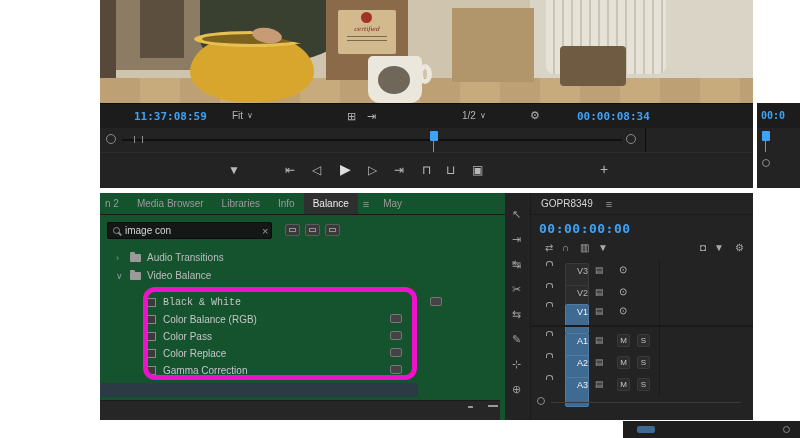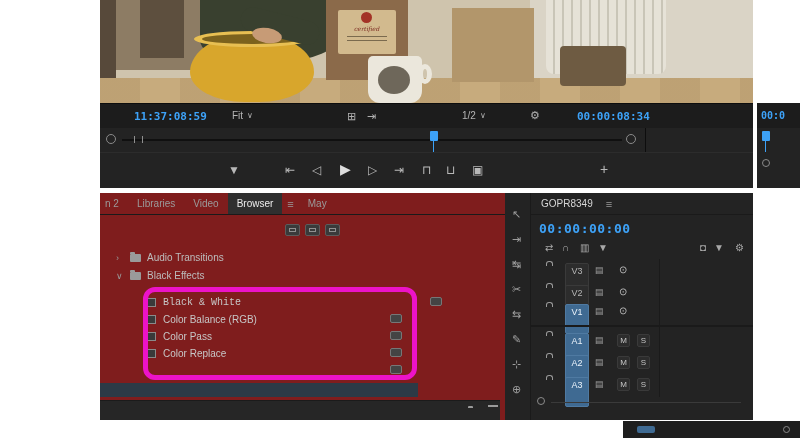--- a/index.html
+++ b/index.html
@@ -48,21 +48,21 @@
   .playhead-stem { width:1px; height:12px; background:#3da2f8; }
   .vdiv { width:1px; background:#0d0d0d; }
   .transport { left:0; top:152px; width:653px; height:36px; background:#232323; border-top:1px solid #2c2c2c; position:absolute; }
   .tbtn { position:absolute; top:11px; color:#b8b8b8; font-size:12px; line-height:1; }
 
   
   .frag { left:757px; top:103px; width:43px; height:85px; background:#232323; }
   .frag-top { left:0; top:0; width:43px; height:25px; background:#1c1c1c; }
 
   
-  .effects { left:100px; top:193px; width:468px; height:227px; background:#7f1d1d; }
+  .effects { left:100px; top:193px; width:468px; height:227px; background:#14532d; }
   .tabs { display:flex; align-items:center; height:22px; border-bottom:1px solid #1a1a1a; overflow:hidden; }
   .tab { padding:0 9px; font-size:10px; color:#9b9b9b; line-height:22px; white-space:nowrap; }
   .tab.active { color:#ececec; background:#2f2f2f; }
   .tab.cut { margin-left:-4px; }
   .pmenu { color:#9b9b9b; font-size:11px; padding:0 5px; }
   .spacer { flex:1; }
   .searchbox { left:7px; top:29px; width:165px; height:17px; background:#161616; border:1px solid #0c0c0c; border-radius:2px; display:flex; align-items:center; gap:5px; padding:0 5px; }
   .mag { width:7px; height:7px; border:1.5px solid #8a8a8a; border-radius:50%; position:relative; flex:none; }
   .mag::after { content:""; position:absolute; width:4px; height:1.5px; background:#8a8a8a; transform:rotate(45deg); right:-3px; bottom:-1px; }
   .searchinput { flex:1; background:transparent; border:none; outline:none; color:#d6d6d6; font-size:10px; font-family:"Liberation Sans", sans-serif; }
@@ -87,21 +87,21 @@
   .toolstrip { left:0; top:0; width:26px; height:227px; border-right:1px solid #1a1a1a; position:absolute; }
   .tool { position:absolute; left:7px; font-size:11px; color:#9e9e9e; line-height:1; }
   .tl { left:26px; top:0; width:222px; height:227px; position:absolute; }
   .tl-tabs { display:flex; align-items:center; gap:8px; height:22px; border-bottom:1px solid #1a1a1a; padding-left:10px; }
   .tl-tab { font-size:10px; color:#d6d6d6; }
   .tl-tc { left:8px; top:28px; font-size:13px; font-weight:bold; letter-spacing:.5px; }
   .tlicon { position:absolute; top:0; font-size:10px; color:#a8a8a8; line-height:1; }
   .trk { left:0; width:222px; height:20px; position:absolute; }
   .lock { width:7px; height:6px; background:#9a9a9a; border-radius:1px; position:relative; top:4px; }
   .lock::before { content:""; position:absolute; top:-4px; left:1px; width:5px; height:4px; border:1.5px solid #9a9a9a; border-bottom:none; border-radius:3px 3px 0 0; }
-  .namebox { position:absolute; left:34px; top:2px; width:24px; height:30px; background:#2c2c2c; border:1px solid #3a3a3a; border-radius:2px; color:#b5b5b5; font-size:9px; text-align:center; line-height:14px; }
+  .namebox { position:absolute; left:34px; top:2px; width:24px; height:30px; background:#2c2c2c; border:1px solid #3a3a3a; border-radius:2px; color:#b5b5b5; font-size:9px; text-align:right; line-height:14px; }
   .namebox.on { background:#3f6a92; border-color:#4f7aa2; color:#eaf2fa; }
   .trkbadge { position:absolute; left:64px; top:4px; font-size:9px; color:#9f9f9f; }
   .eye { position:absolute; left:88px; top:3px; font-size:10px; color:#bdbdbd; }
   .msbox { position:absolute; top:3px; width:13px; height:13px; background:#2c2c2c; border:1px solid #3a3a3a; border-radius:2px; color:#c7c7c7; font-size:8px; text-align:center; line-height:12px; }
   .tl-vline { left:128px; top:66px; width:1px; height:138px; background:#1a1a1a; position:absolute; }
   .trk-sep { left:0; top:132px; width:222px; height:2px; background:#1a1a1a; position:absolute; }
   .tl-scroll-line { left:20px; top:209px; width:190px; height:1px; background:#3a3a3a; position:absolute; }
 
   
   .bstrip { left:623px; top:421px; width:177px; height:17px; background:#1e1e1e; }
@@ -188,48 +188,54 @@
     <div class="abs frag-top"></div>
     <span class="abs mono blue" style="left:4px; top:7px; font-size:10px; font-weight:bold;">00:0</span>
     <div class="abs playhead" style="left:5px; top:28px;"></div>
     <div class="abs playhead-stem" style="left:8px; top:37px;"></div>
     <div class="abs ring" style="left:5px; top:56px; width:8px; height:8px;"></div>
   </aside>
 
   <section class="abs effects">
     <div class="tabs">
       <span class="tab cut">n 2</span>
+      <span class="tab">Media Browser</span>
       <span class="tab">Libraries</span>
-      <span class="tab">Video</span>
-      <span class="tab active">Browser</span>
+      <span class="tab">Info</span>
+      <span class="tab active">Balance</span>
       <span class="pmenu">≡</span>
       <span class="tab">May</span>
       <span class="spacer"></span>
       <span class="pmenu">»</span>
     </div>
 
+    <div class="abs searchbox">
+      <span class="mag"></span>
+      <input class="searchinput" value="image con" style="">
+      <span class="clear">×</span>
+    </div>
     <span class="filterbtn" style="left:185px;">
         <i></i>
       </span>
     <span class="filterbtn" style="left:205px;">
         <i></i>
       </span>
     <span class="filterbtn" style="left:225px;">
         <i></i>
       </span>
 
     <div class="trow" style="top:56px;">
       <span class="chev">›</span>
       <span class="folder"></span>
       <span>Audio Transitions</span>
     </div>
     <div class="trow" style="top:74px;">
       <span class="chev">∨</span>
       <span class="folder"></span>
-      <span>Black Effects</span>
+      <span>Video Balance</span>
     </div>
 
     <div class="erow" style="top:101px;font-family:Liberation Mono, monospace;">
       <span class="fxicon"></span>
       <span>Black &amp; White</span>
     </div>
     <span class="abadge" style="left:330px; top:104px;"></span>
 
     <div class="erow" style="top:118px;">
       <span class="fxicon"></span>
@@ -242,20 +248,24 @@
       <span>Color Pass</span>
     </div>
     <span class="abadge" style="left:290px; top:138px;"></span>
 
     <div class="erow" style="top:152px;">
       <span class="fxicon"></span>
       <span>Color Replace</span>
     </div>
     <span class="abadge" style="left:290px; top:155px;"></span>
 
+    <div class="erow" style="top:169px;">
+      <span class="fxicon"></span>
+      <span>Gamma Correction</span>
+    </div>
     <span class="abadge" style="left:290px; top:172px;"></span>
 
     <div class="abs pinkbox"></div>
 
     <div class="abs tealrow"></div>
 
     <div class="fx-bottombar">
       <span class="folder abs" style="left:368px; top:7px;"></span>
       <span class="trash abs" style="left:389px; top:7px;"></span>
     </div>

